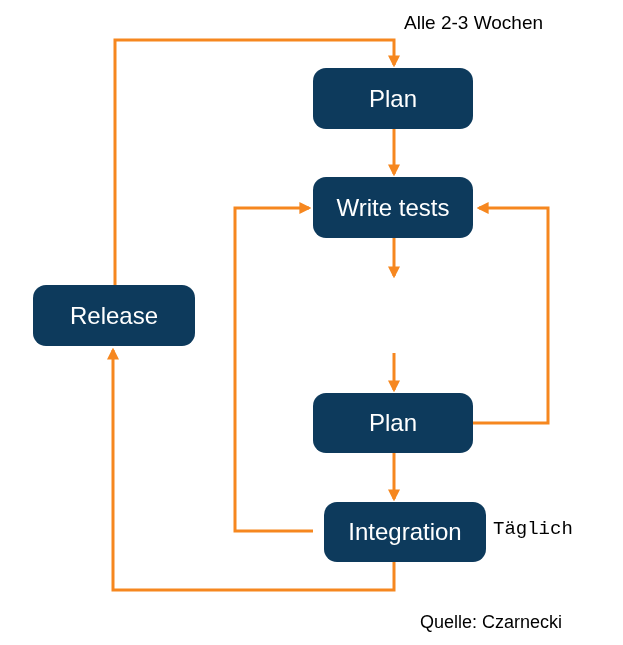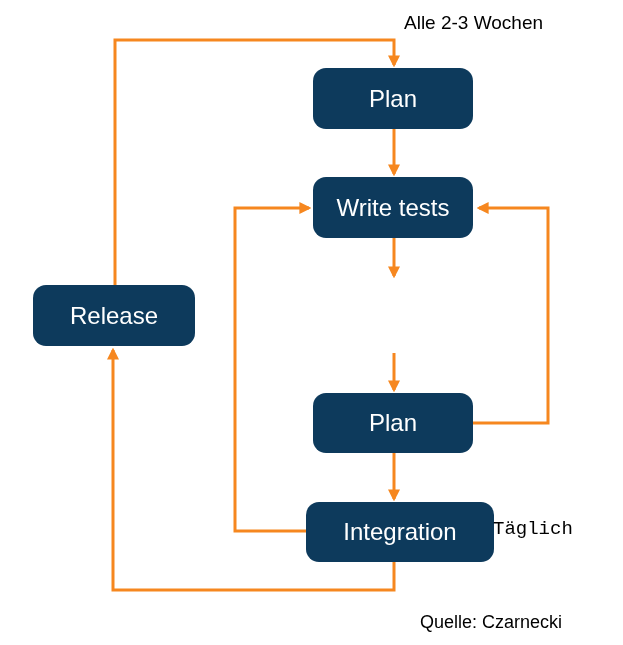--- a/index.html
+++ b/index.html
@@ -41,21 +41,21 @@
     align-items: center;
     justify-content: center;
     text-align: left;
     font-size: 24px;
     line-height: 1.25;
   }
   .n-plan        { left: 313px; top:  68px; width: 160px; height: 61px; }
   .n-write-tests { left: 313px; top: 177px; width: 160px; height: 61px; }
   .n-pair        { left: 263px; top: 279px; width: 260px; height: 74px; }
   .n-test        { left: 313px; top: 393px; width: 160px; height: 60px; }
-  .n-integration { left: 306px; top: 502px; width: 188px; height: 60px; }
+  .n-integration { left: 324px; top: 502px; width: 162px; height: 60px; }
   .n-release     { left:  33px; top: 285px; width: 162px; height: 61px; }
   .note {
     position: absolute;
     color: var(--note-text);
     font-size: 19px;
     white-space: nowrap;
   }
   .note-iteration { left: 404px; top:  12px; }
   .note-daily     { left: 493px; top: 518px; font-family: Liberation Mono, monospace; }
   .note-source    { left: 420px; top: 612px; font-size: 18px; }

